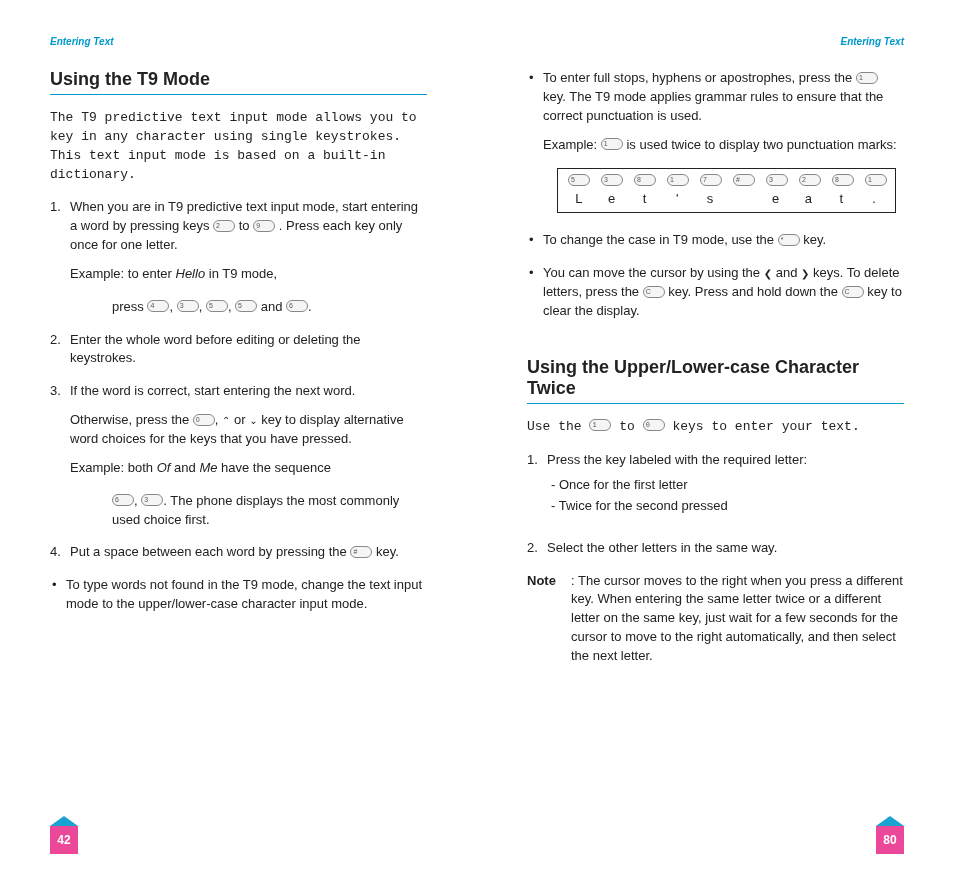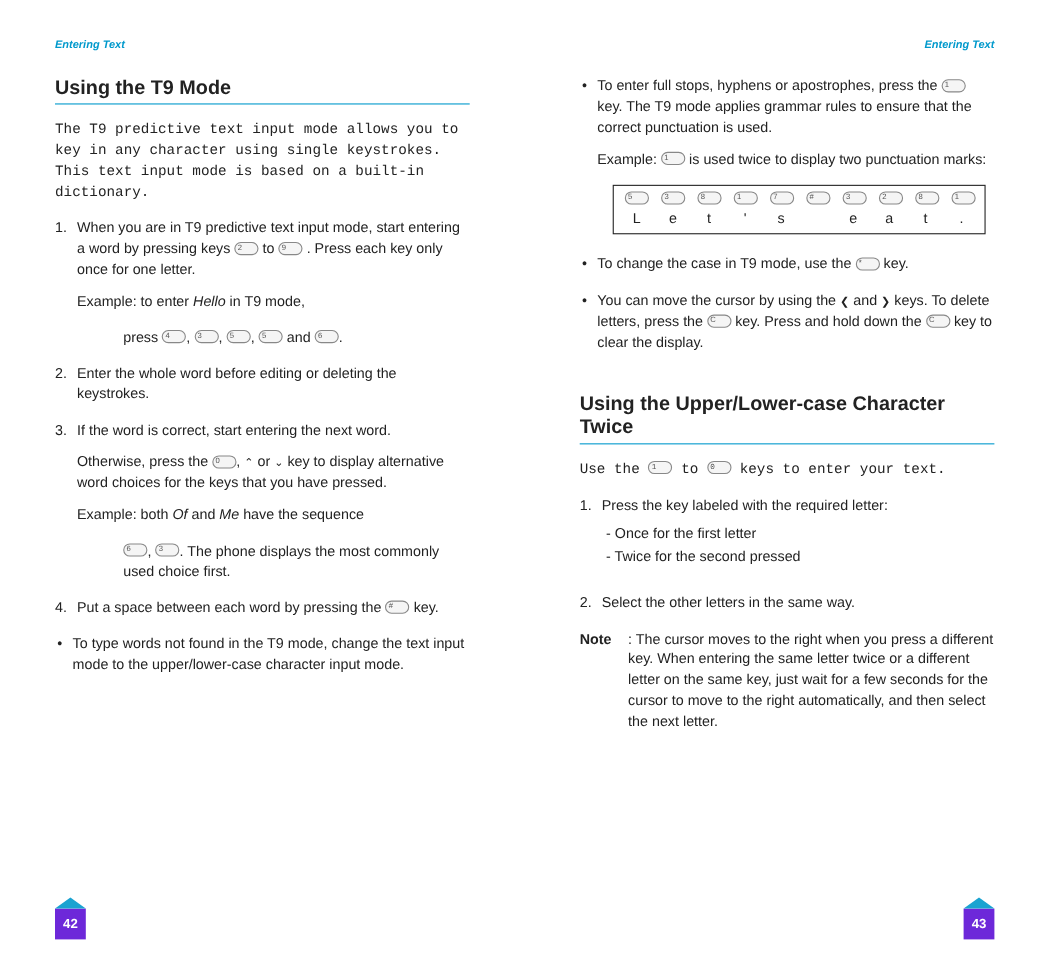--- a/index.html
+++ b/index.html
@@ -73,21 +73,21 @@
     padding: 6px 10px 6px 10px;
     margin: 0 8px 18px 30px;
   }
   .ex-keys { display: flex; gap: 11px; margin-bottom: 4px; }
   .ex-letters { display: flex; gap: 11px; font-size: 13px; }
   .ex-letters span { width: 22px; text-align: center; }
   .ex-keys .key { width: 22px; }
   .page-num {
     position: absolute;
     bottom: 22px;
-    background: #6d28d9;
+    background: #ec4899;
     color: #fff;
     font-weight: bold;
     font-size: 12px;
     width: 28px;
     height: 28px;
     display: flex;
     align-items: center;
     justify-content: center;
     margin-top: 41px;
   }
@@ -275,14 +275,14 @@
   <div class="num-item">
     <div class="num">2.</div>
     <div class="num-body">Select the other letters in the same way.</div>
   </div>
 
   <div class="note-row">
     <div class="note-label"><span>Note</span></div>
     <div class="note-body">: The cursor moves to the right when you press a different key. When entering the same letter twice or a different letter on the same key, just wait for a few seconds for the cursor to move to the right automatically, and then select the next letter.</div>
   </div>
 
-  <div class="page-num right">43</div>
+  <div class="page-num right">80</div>
 </div>
 
 </body></html>

